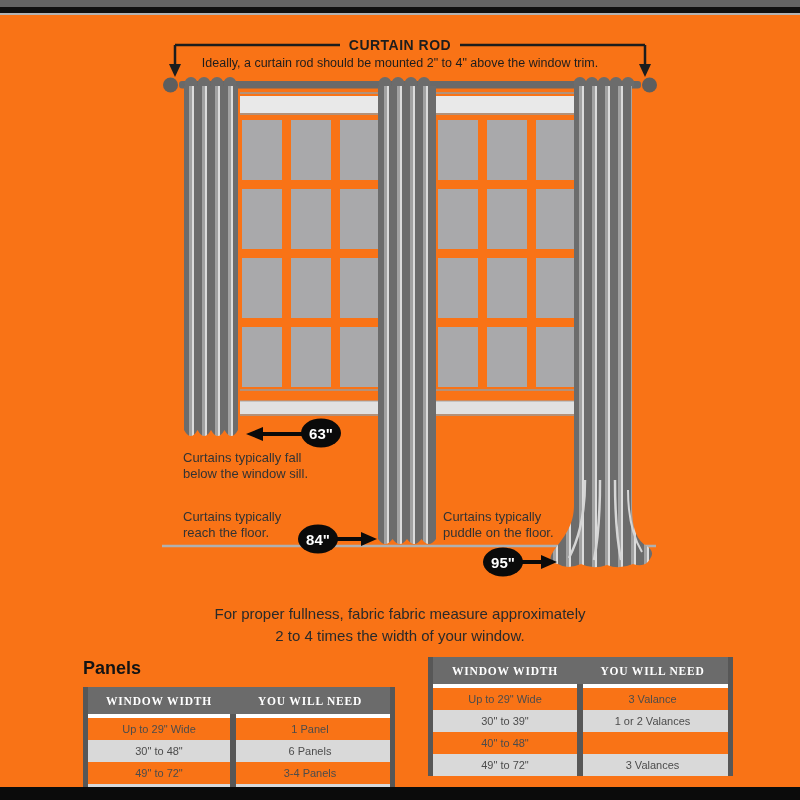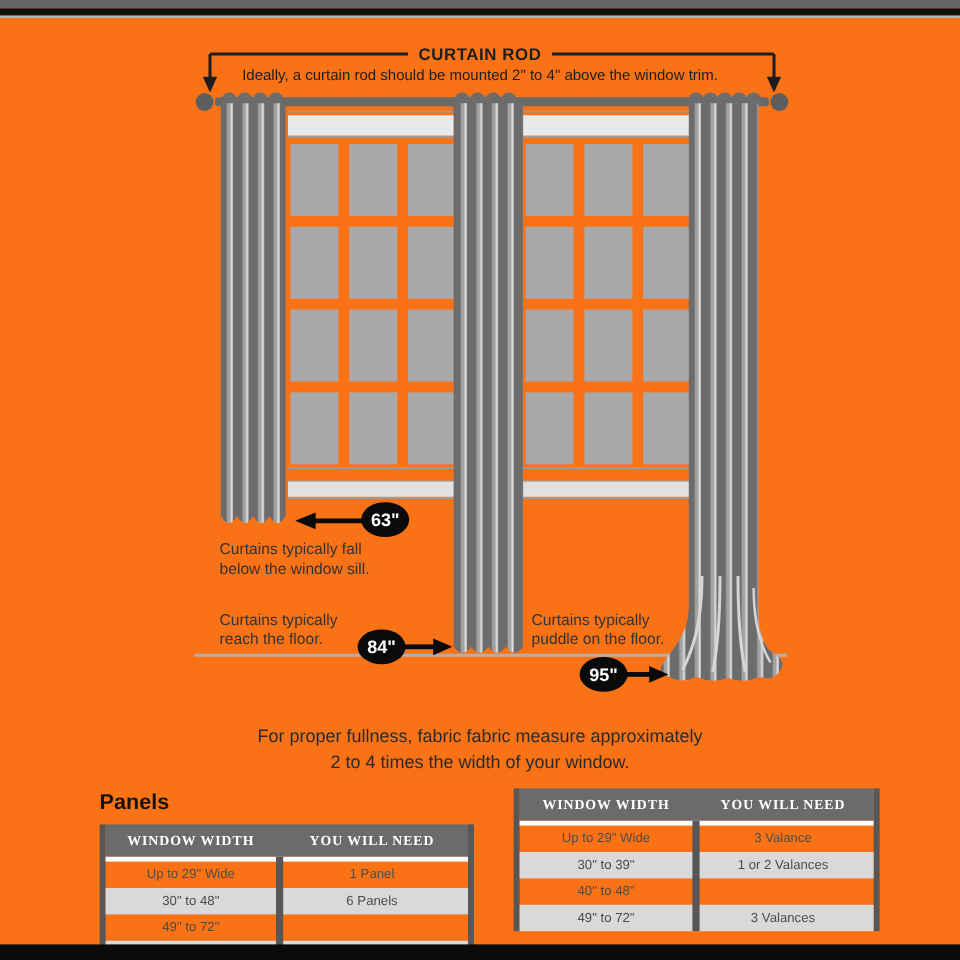--- a/index.html
+++ b/index.html
@@ -202,20 +202,21 @@
       <div class="tr">
         <div class="td p-c1">Up to 29" Wide</div>
         <div class="td p-c2">1 Panel</div>
       </div>
       <div class="tr alt">
         <div class="td p-c1">30" to 48"</div>
         <div class="td p-c2">6 Panels</div>
       </div>
       <div class="tr">
         <div class="td p-c1">49" to 72"</div>
+        <div class="td p-c2">3-4 Panels</div>
       </div>
       <div class="tr alt">
         <div class="td p-c1">73" to 96"</div>
         <div class="td p-c2">4 Panels</div>
       </div>
       <div class="divider" style="left:142px;"></div>
     </div>
   </div>
 
   <div class="tbl" style="left:428px; width:305px;">

